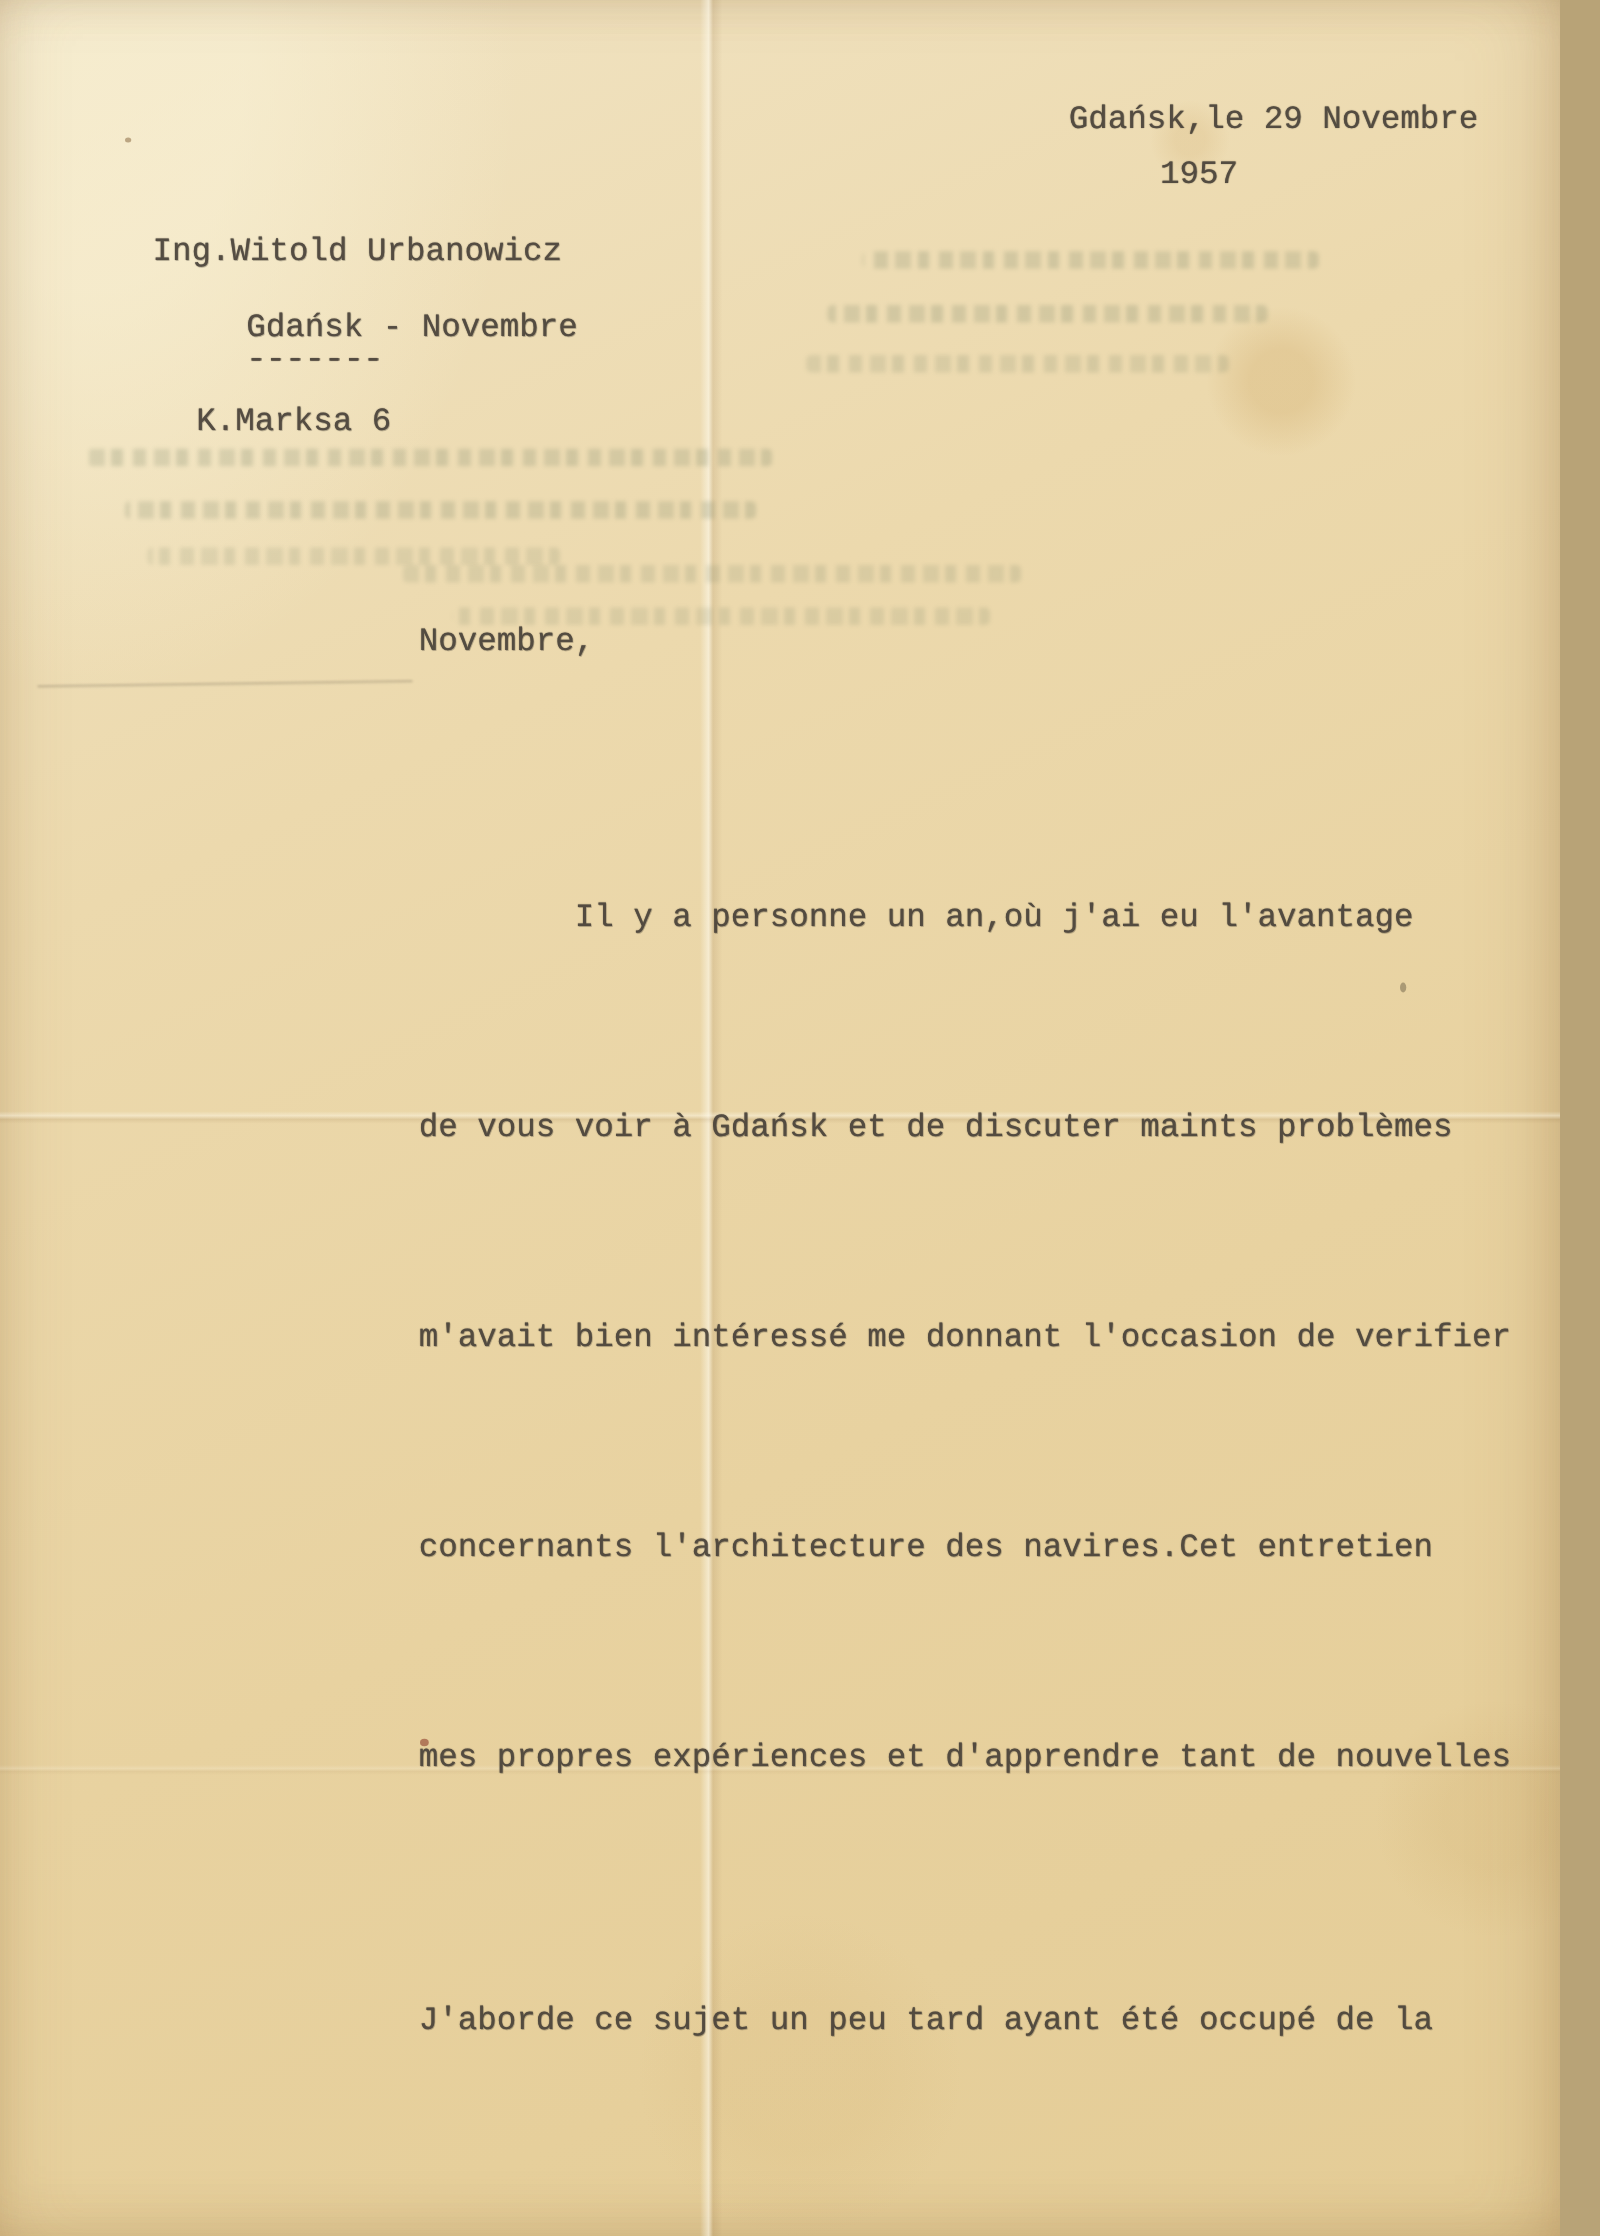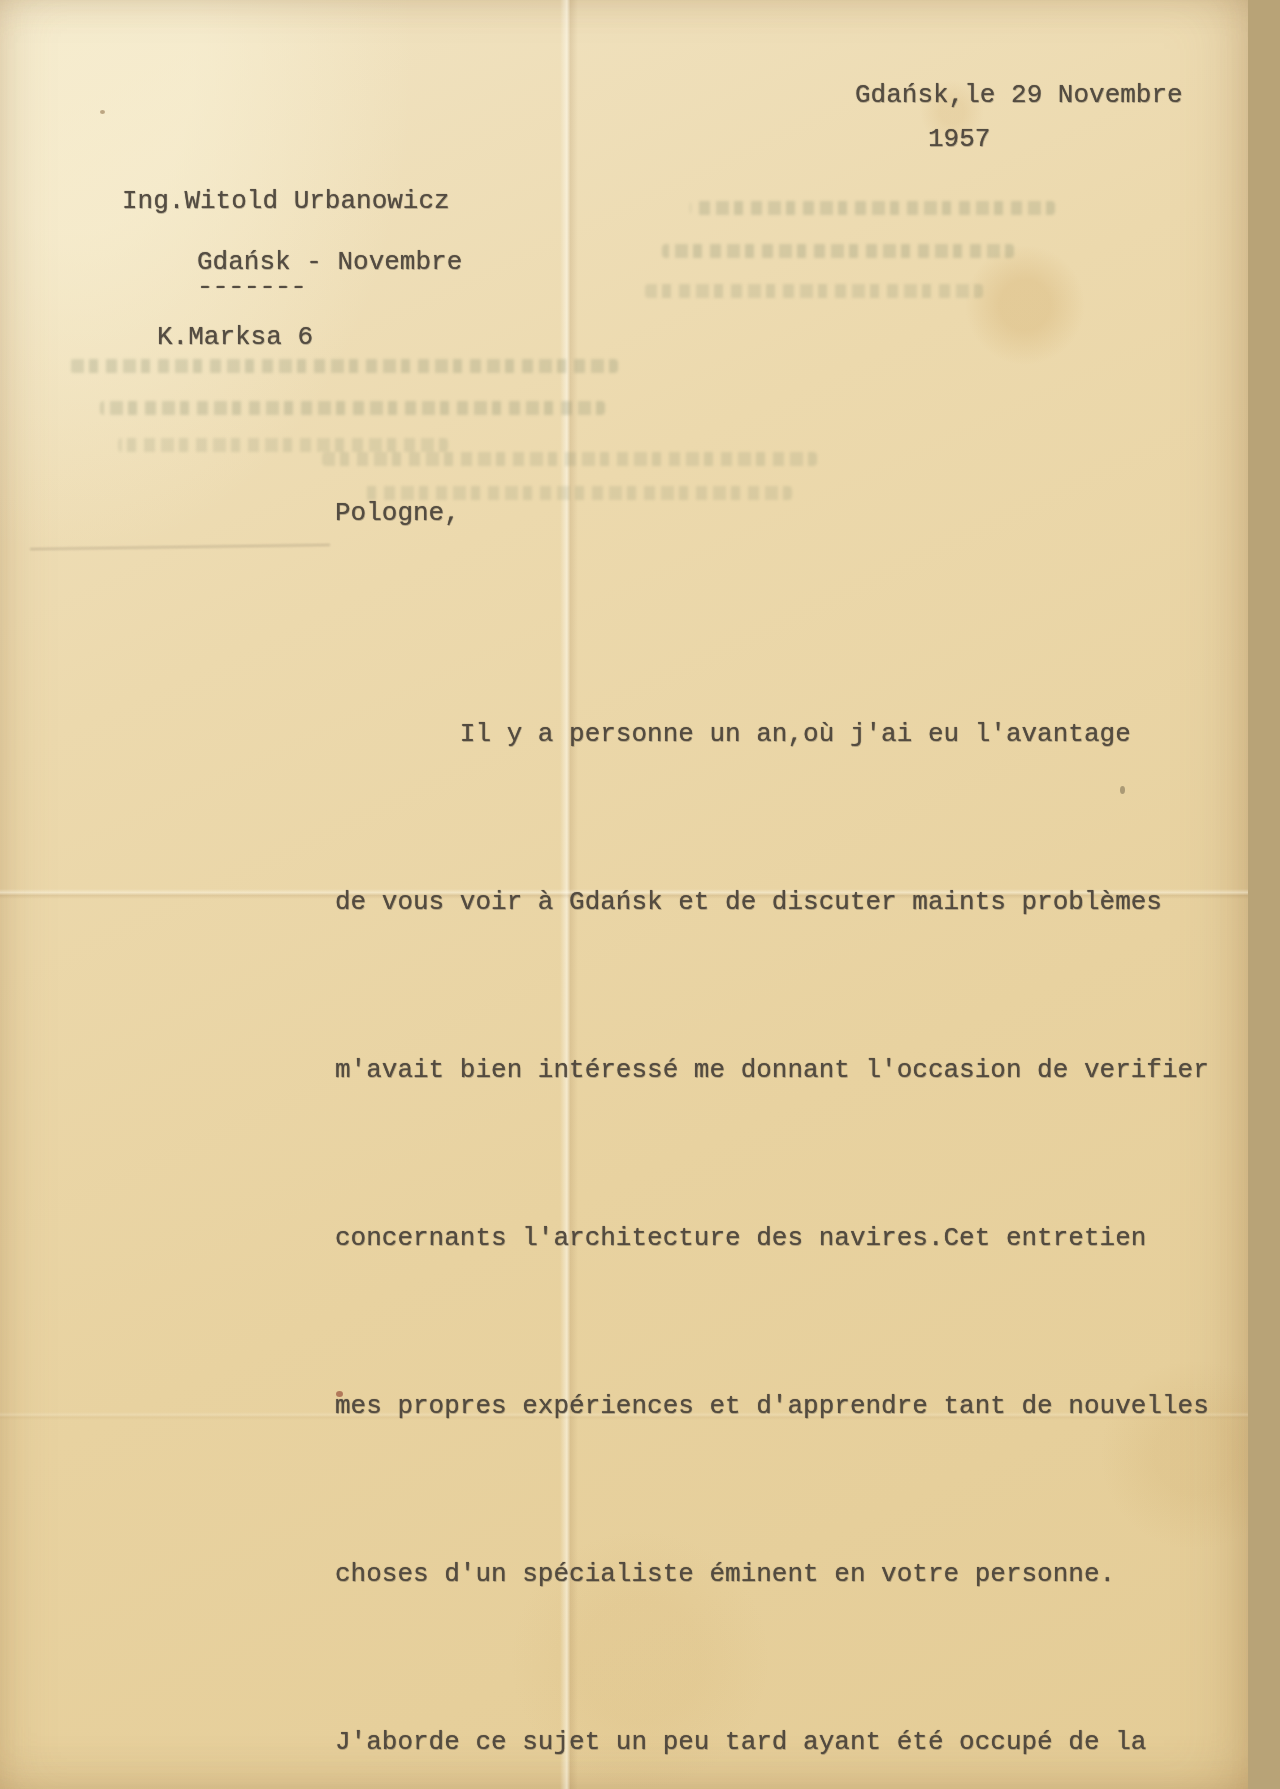--- a/index.html
+++ b/index.html
@@ -102,36 +102,35 @@
   <div class="speck s3"></div>
 
   <div class="typed date1">Gdańsk,le 29 Novembre</div>
   <div class="typed date2">1957</div>
 
   <div class="typed addr1">Ing.Witold Urbanowicz</div>
   <div class="typed addr2">Gdańsk - Novembre</div>
   <div class="typed addr-sep">-------</div>
   <div class="typed addr3">K.Marksa 6</div>
 
-  <div class="typed salutation">Pologne,</div>
+  <div class="typed salutation">Novembre,</div>
 
   <div class="typed body-lines">
     
   
       <div class="line">        Il y a personne un an,où j'ai eu l'avantage</div>
     
       <div class="line">de vous voir à Gdańsk et de discuter maints problèmes</div>
     
       <div class="line">m'avait bien intéressé me donnant l'occasion de verifier</div>
     
       <div class="line">concernants l'architecture des navires.Cet entretien</div>
     
       <div class="line">mes propres expériences et d'apprendre tant de nouvelles</div>
     
-      <div class="line">choses d'un spécialiste éminent en votre personne.</div>
     
       <div class="line">J'aborde ce sujet un peu tard ayant été occupé de la</div>
     
       
     
       
     
       
     
       

